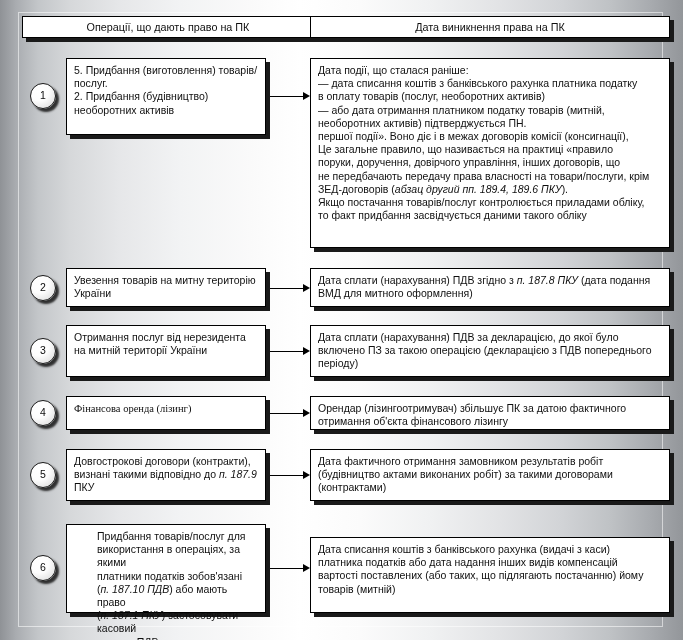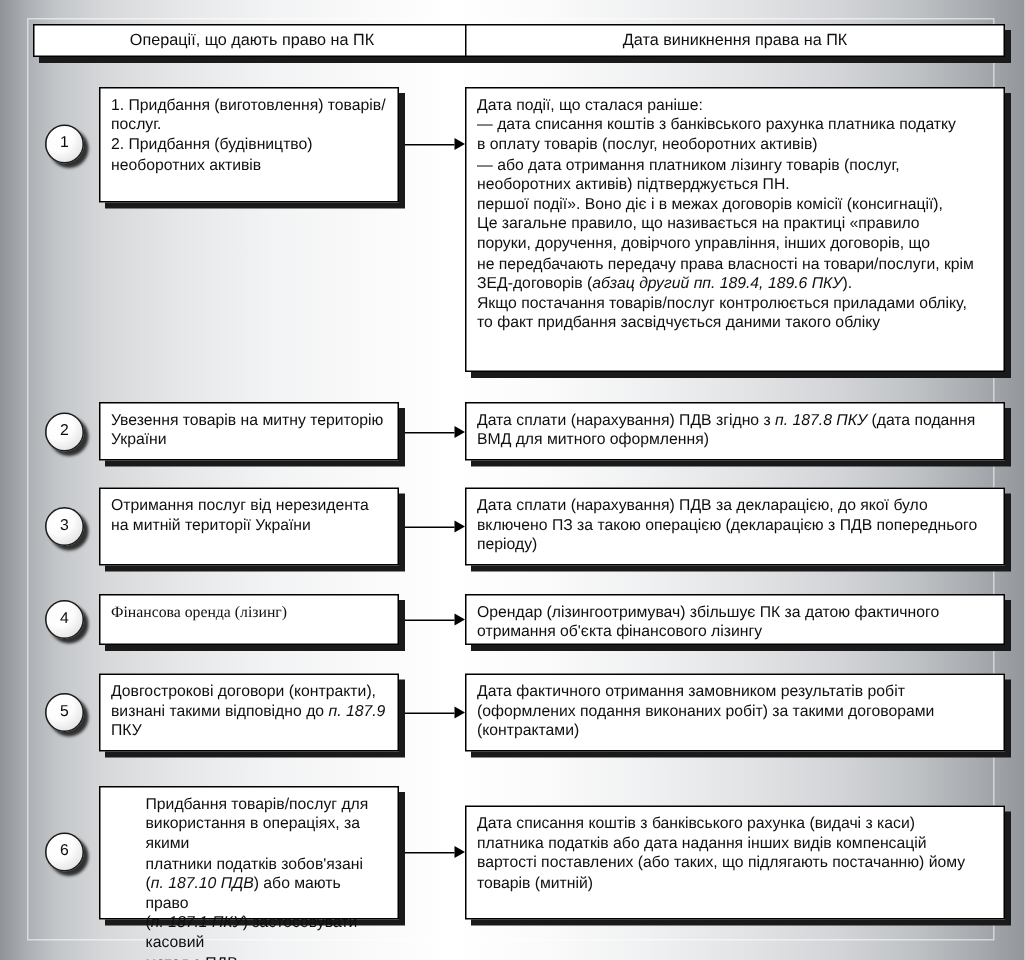--- a/index.html
+++ b/index.html
@@ -160,34 +160,34 @@
   <div class="box header-box" id="header-right">Дата виникнення права на ПК</div>
 
   <div class="marker" id="marker-1">1</div>
   <div class="marker" id="marker-2">2</div>
   <div class="marker" id="marker-3">3</div>
   <div class="marker" id="marker-4">4</div>
   <div class="marker" id="marker-5">5</div>
   <div class="marker" id="marker-6">6</div>
 
   <div class="box" id="op-1">
-    <p>1. Придбання (виготовлення) товарів/</p>
+    <p>5. Придбання (виготовлення) товарів/</p>
     <p>послуг.</p>
     <p>2. Придбання (будівництво)</p>
     <p>необоротних активів</p>
   </div>
   <div class="connector" id="conn-1">
     <div class="line"></div>
     <div class="head"></div>
   </div>
   <div class="box" id="date-1">
     <p>Дата події, що сталася раніше:</p>
     <p>— дата списання коштів з банківського рахунка платника податку</p>
     <p>в оплату товарів (послуг, необоротних активів)</p>
-    <p>— або дата отримання платником лізингу товарів (послуг,</p>
+    <p>— або дата отримання платником податку товарів (митній,</p>
     <p>необоротних активів) підтверджується ПН.</p>
     <p>першої події». Воно діє і в межах договорів комісії (консигнації),</p>
     <p>Це загальне правило, що називається на практиці «правило</p>
     <p>поруки, доручення, довірчого управління, інших договорів, що</p>
     <p>не передбачають передачу права власності на товари/послуги, крім</p>
     <p>ЗЕД-договорів (<i>абзац другий пп. 189.4, 189.6 ПКУ</i>).</p>
     <p>Якщо постачання товарів/послуг контролюється приладами обліку,</p>
     <p>то факт придбання засвідчується даними такого обліку</p>
   </div>
 
@@ -234,21 +234,21 @@
     <p>Довгострокові договори (контракти),</p>
     <p>визнані такими відповідно до <i>п. 187.9</i></p>
     <p>ПКУ</p>
   </div>
   <div class="connector" id="conn-5">
     <div class="line"></div>
     <div class="head"></div>
   </div>
   <div class="box" id="date-5">
     <p>Дата фактичного отримання замовником результатів робіт</p>
-    <p>(оформлених подання виконаних робіт) за такими договорами</p>
+    <p>(будівництво актами виконаних робіт) за такими договорами</p>
     <p>(контрактами)</p>
   </div>
 
   <div class="box" id="op-6">
     <p>Придбання товарів/послуг для</p>
     <p>використання в операціях, за якими</p>
     <p>платники податків зобов'язані</p>
     <p>(<i>п. 187.10 ПДВ</i>) або мають право</p>
     <p>(<i>п. 187.1 ПКУ</i>) застосовувати касовий</p>
     <p>метод з ПДВ</p>

